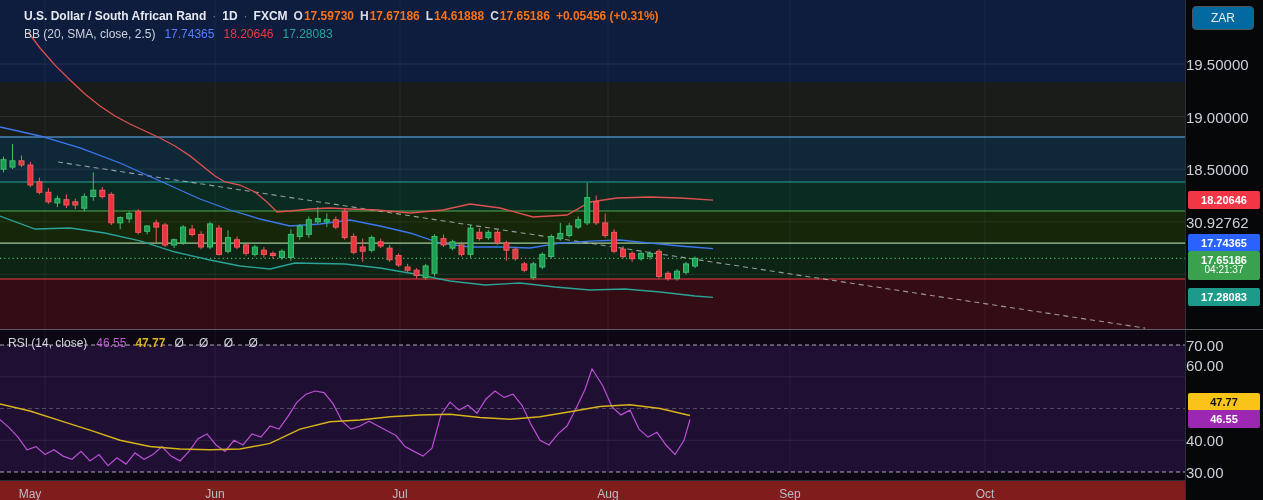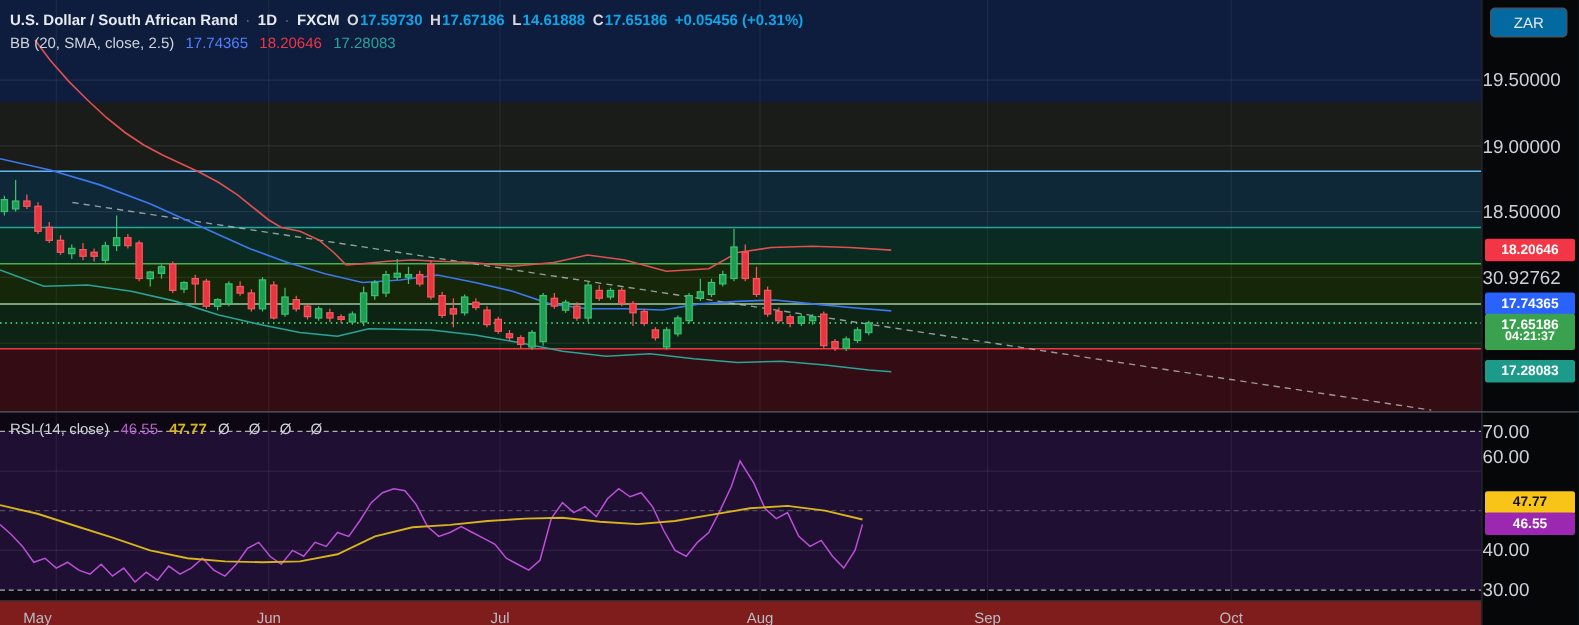--- a/index.html
+++ b/index.html
@@ -12,28 +12,28 @@
   .time-axis{position:absolute;left:0;top:480px;width:1185px;height:20px;background:#7f1d1d;
              border-top:1px solid #2a2e39;z-index:4;}
   .time-label{position:absolute;top:6px;transform:translateX(-50%);font-size:12px;color:#b8bcc4;white-space:nowrap;}
   .price-axis{position:absolute;left:1185px;top:0;width:78px;height:500px;background:#060709;
               border-left:1px solid #2a2e39;z-index:4;box-sizing:border-box;}
   .zar-btn{position:absolute;top:6px;left:6px;width:60px;height:22px;line-height:22px;text-align:center;
            border:1px solid #50535e;border-radius:4px;background:#0369a1;color:#e8eaed;font-size:12px;cursor:pointer;}
   .tick{position:absolute;left:0;width:100%;font-size:15px;color:#ccd0d9;height:13px;line-height:13px;}
   .badge{position:absolute;left:2px;width:72px;height:18px;line-height:18px;text-align:center;
          font-size:11px;font-weight:700;color:#fff;border-radius:2px;z-index:6;}
-  .badge .sub{display:block;font-size:10px;font-weight:700;line-height:11px;margin-top:-3px;}
+  .badge .sub{display:block;font-size:10px;font-weight:400;line-height:11px;margin-top:-3px;}
   .badge.two{height:29px;padding-top:2px;line-height:14px;box-sizing:border-box;}
-  .header{position:absolute;left:8px;top:9px;z-index:7;}
+  .header{position:absolute;left:24px;top:9px;z-index:7;}
   .hrow{display:flex;align-items:baseline;gap:6px;font-size:12px;font-weight:700;color:#e6e9ef;white-space:nowrap;}
   .hrow .sep{color:#787b86;font-weight:400;}
   .hrow .pair{display:inline-flex;gap:1px;}
   .hrow .lbl{color:#d8dbe0;}
-  .hrow .val{color:#0ea5e9;}
+  .hrow .val{color:#f97316;}
   .hrow2{display:flex;align-items:baseline;gap:9px;font-size:12px;color:#cfd3dc;white-space:nowrap;margin-top:4px;}
   .bb-basis{color:#5380ff;}
   .bb-upper{color:#f23645;}
   .bb-lower{color:#26a69a;}
   .rsi-header{position:absolute;left:8px;top:336px;z-index:7;display:flex;gap:9px;align-items:baseline;
               font-size:12px;color:#cfd3dc;white-space:nowrap;}
   .rsi-v1{color:#bb5fd1;}
   .rsi-v2{color:#d8b422;font-weight:700;}
   .rsi-empty{color:#cfd3dc;letter-spacing:6px;}
 </style>

